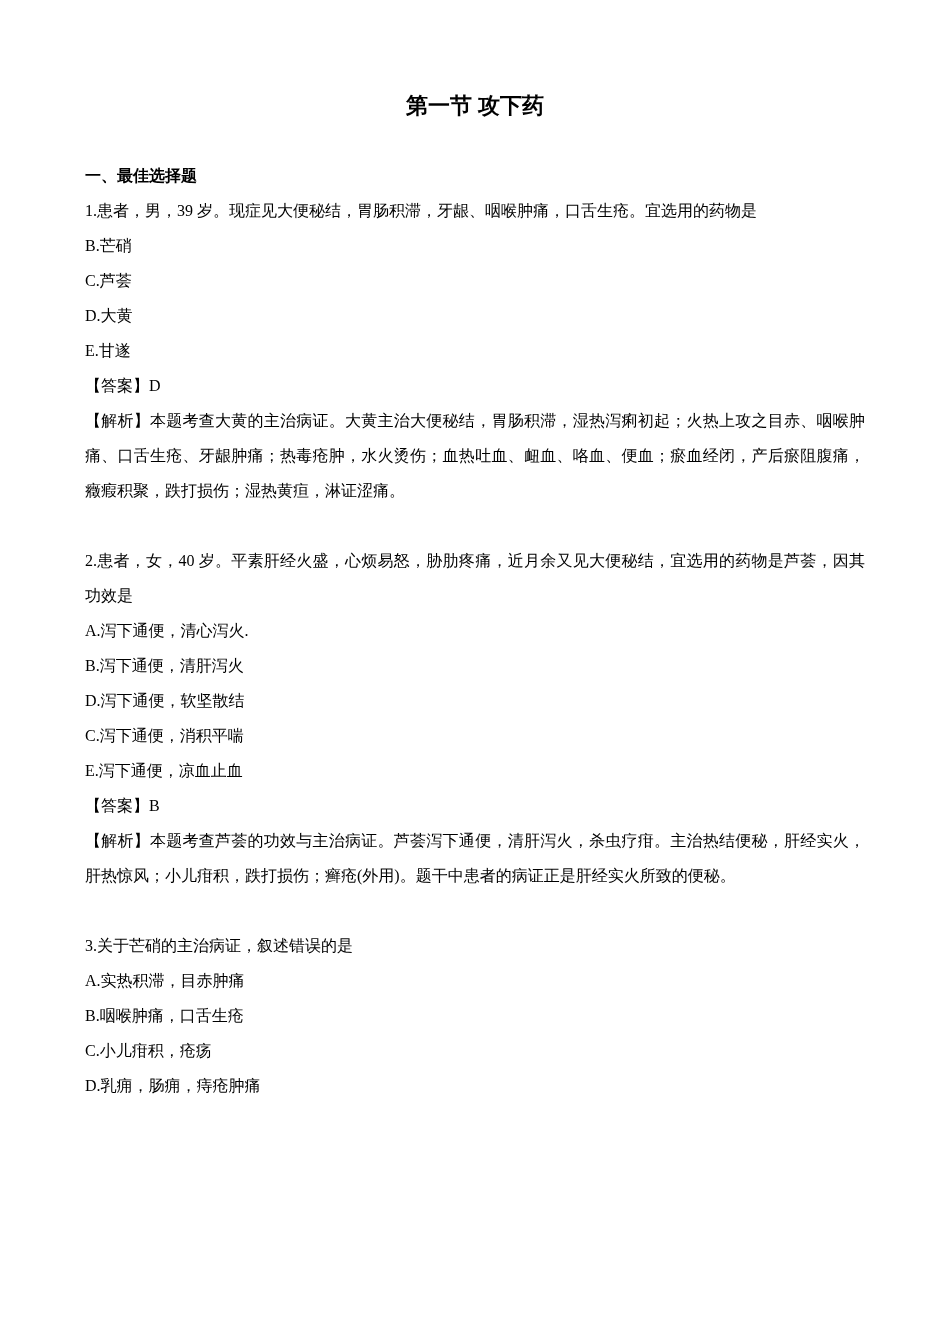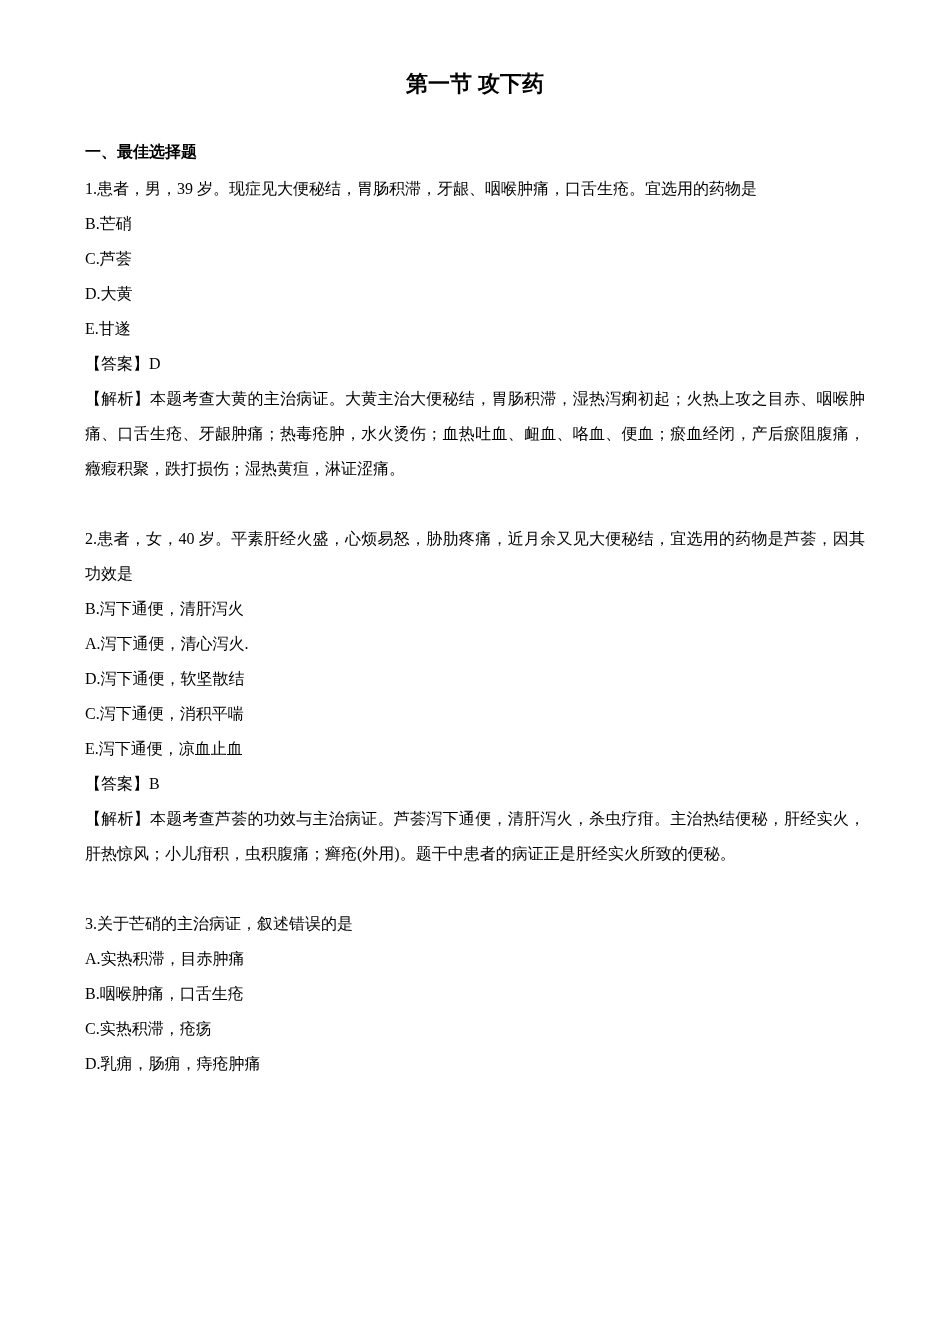--- a/index.html
+++ b/index.html
@@ -9,36 +9,36 @@
   }
   body {
     width: 950px;
     height: 1344px;
     overflow: hidden;
   }
   .page {
     box-sizing: border-box;
     width: 950px;
     height: 1344px;
-    padding: 66px 85px 0 85px;
+    padding: 88px 85px 0 85px;
     background: #ffffff;
     color: #000000;
     font-family: "Liberation Serif", "DejaVu Serif", serif;
     font-size: 16px;
   }
   .title {
     font-family: "Liberation Sans", "DejaVu Sans", sans-serif;
     font-size: 22px;
     font-weight: bold;
     text-align: center;
     line-height: 35px;
     height: 35px;
   }
   .heading {
-    font-family: Liberation Mono, monospace;
+    font-family: Liberation Sans, sans-serif;
     font-weight: bold;
     font-size: 16px;
   }
   .line {
     line-height: 35px;
     min-height: 35px;
   }
   .justify {
     text-align: justify;
   }
@@ -63,32 +63,32 @@
     <div class="line">D.大黄</div>
     <div class="line">E.甘遂</div>
     <div class="line">【答案】D</div>
     <div class="line justify">【解析】本题考查大黄的主治病证。大黄主治大便秘结，胃肠积滞，湿热泻痢初起；火热上攻之目赤、咽喉肿痛、口舌生疮、牙龈肿痛；热毒疮肿，水火烫伤；血热吐血、衄血、咯血、便血；瘀血经闭，产后瘀阻腹痛，癥瘕积聚，跌打损伤；湿热黄疸，淋证涩痛。</div>
   </div>
 
   <div class="spacer"></div>
 
   <div class="question">
     <div class="line justify">2.患者，女，40 岁。平素肝经火盛，心烦易怒，胁肋疼痛，近月余又见大便秘结，宜选用的药物是芦荟，因其功效是</div>
+    <div class="line">A.泻下通便，清心泻火.</div>
     <div class="line">B.泻下通便，清肝泻火</div>
-    <div class="line">A.泻下通便，清心泻火.</div>
     <div class="line">D.泻下通便，软坚散结</div>
     <div class="line">C.泻下通便，消积平喘</div>
     <div class="line">E.泻下通便，凉血止血</div>
     <div class="line">【答案】B</div>
-    <div class="line justify">【解析】本题考查芦荟的功效与主治病证。芦荟泻下通便，清肝泻火，杀虫疗疳。主治热结便秘，肝经实火，肝热惊风；小儿疳积，虫积腹痛；癣疮(外用)。题干中患者的病证正是肝经实火所致的便秘。</div>
+    <div class="line justify">【解析】本题考查芦荟的功效与主治病证。芦荟泻下通便，清肝泻火，杀虫疗疳。主治热结便秘，肝经实火，肝热惊风；小儿疳积，跌打损伤；癣疮(外用)。题干中患者的病证正是肝经实火所致的便秘。</div>
   </div>
 
   <div class="spacer"></div>
 
   <div class="question">
     <div class="line justify">3.关于芒硝的主治病证，叙述错误的是</div>
     <div class="line">A.实热积滞，目赤肿痛</div>
     <div class="line">B.咽喉肿痛，口舌生疮</div>
-    <div class="line">C.实热积滞，疮疡</div>
+    <div class="line">C.小儿疳积，疮疡</div>
     <div class="line">D.乳痈，肠痈，痔疮肿痛</div>
   </div>
 
 </div>
 
 </body></html>

